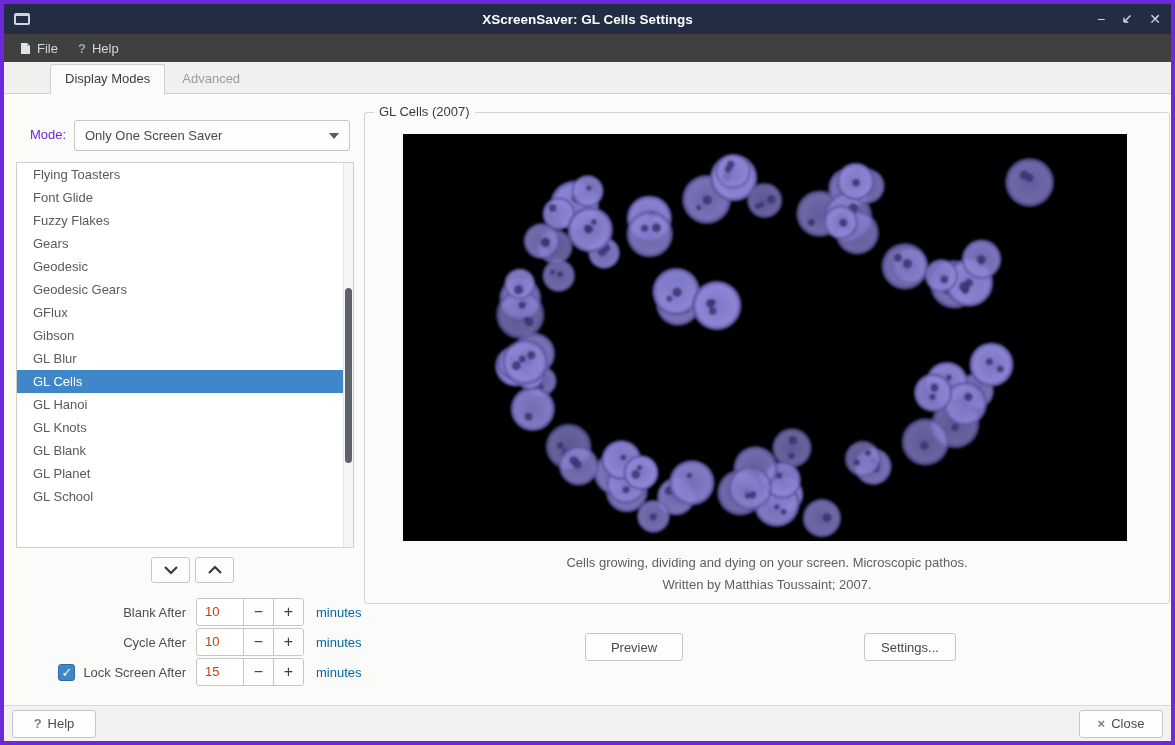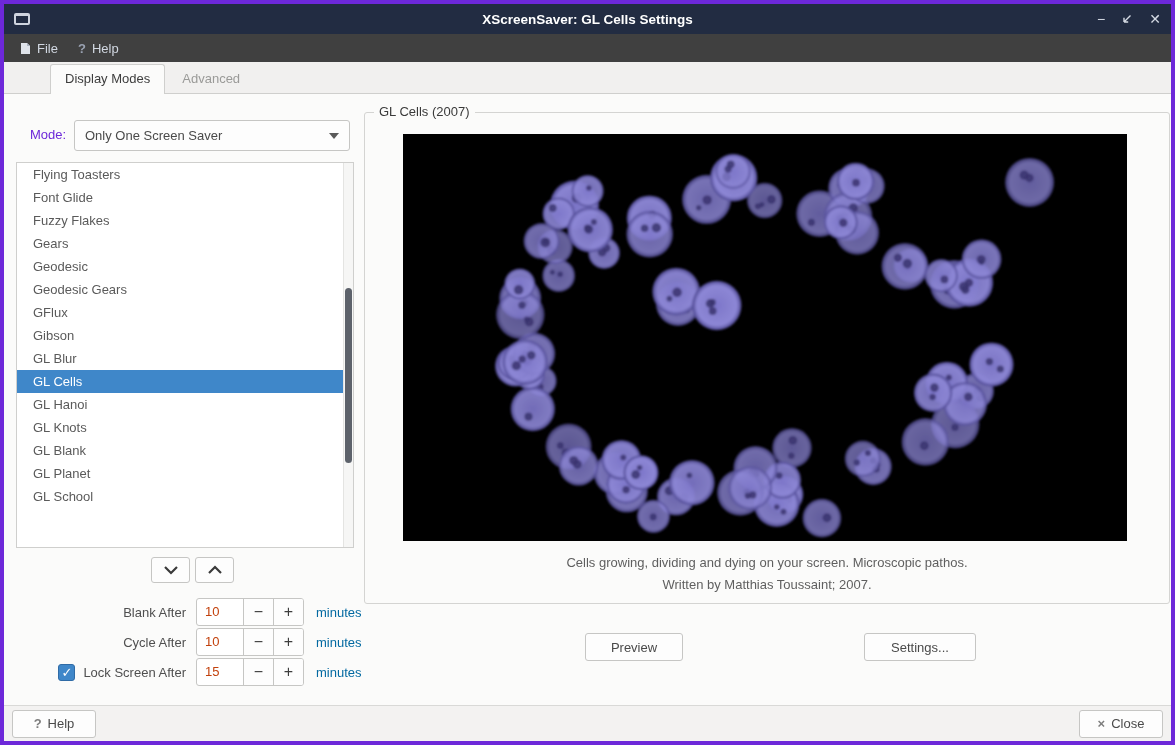--- a/index.html
+++ b/index.html
@@ -114,21 +114,21 @@
   .preview-box { position:absolute; left:38px; top:21px; width:724px; height:407px; background:#000; }
   .preview-box svg { display:block; }
   .desc1 { position:absolute; left:0; right:0; top:442px; text-align:center; color:#5f5f5f; }
   .desc2 { position:absolute; left:0; right:0; top:464px; text-align:center; color:#5f5f5f; }
 
   .push-btn {
     position:absolute; height:28px; background:#fdfdfd; border:1px solid #c6c6c4;
     border-radius:3px; color:#4a4a4a; display:flex; align-items:center; justify-content:center;
   }
   .btn-preview { left:561px; top:539px; width:98px;margin-left:20px; }
-  .btn-settings { left:860px; top:539px; width:112px; }
+  .btn-settings { left:860px; top:539px; width:92px; }
 
   
   .footer {
     flex:0 0 36px; background:#f3f2f1; border-top:1px solid #d9d9d7;
     display:flex; align-items:center; padding:0 8px; justify-content:space-between;
   }
   .footer-btn {
     height:28px; min-width:84px; background:#fdfdfd; border:1px solid #c6c6c4;
     border-radius:3px; display:flex; align-items:center; justify-content:center; gap:6px;
     color:#4a4a4a; padding:0 12px;

